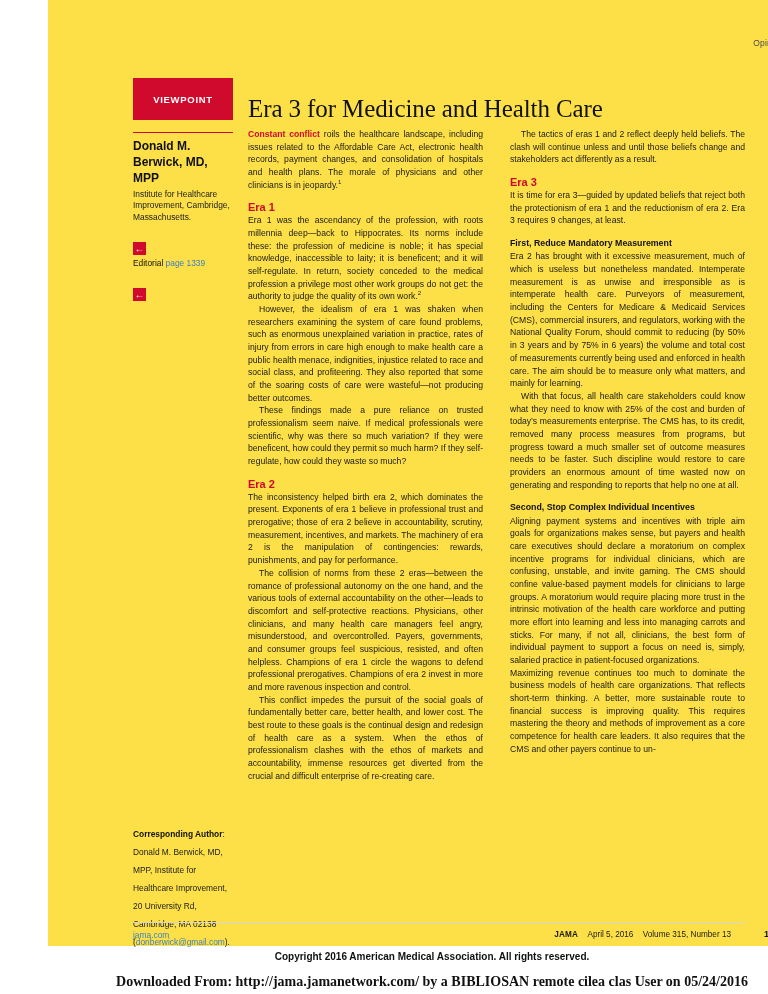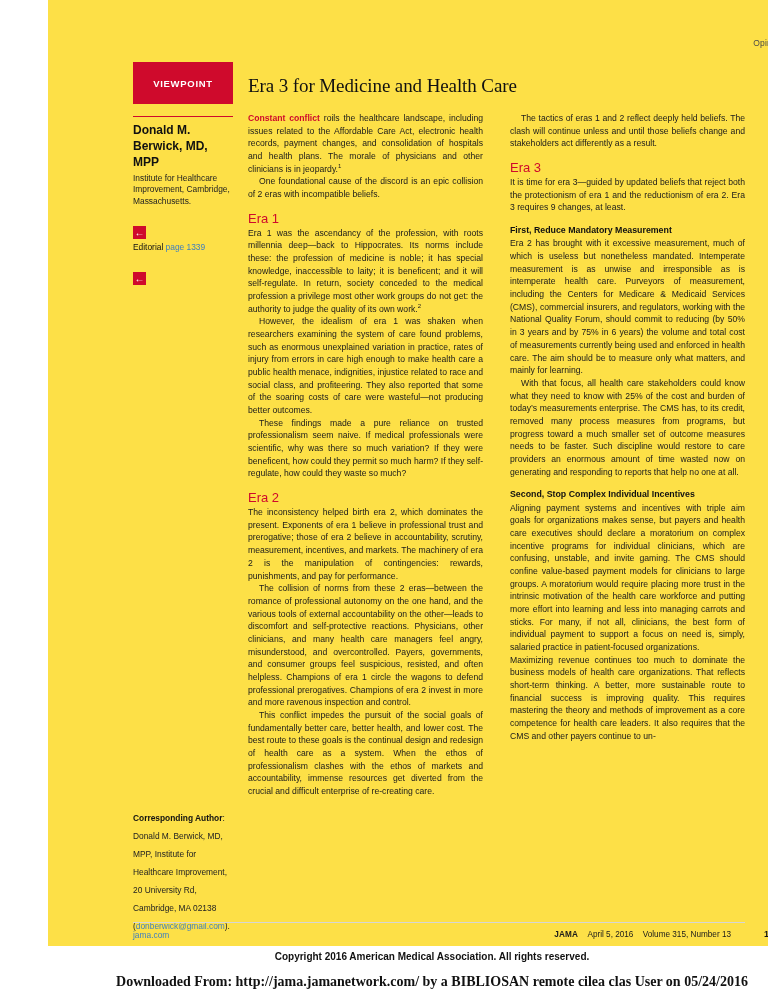--- a/index.html
+++ b/index.html
@@ -31,21 +31,21 @@
     top: 38px;
     font-size: 8.5px;
     color: #4a4a4a;
     letter-spacing: 0.2px;
   }
 
   
   .content {
     position: absolute;
     left: 85px;
-    top: 62px;
+    top: 78px;
     width: 612px;
     height: 862px;
   }
 
   
   .rail {
     position: absolute;
     left: 0;
     top: 0;
     width: 100px;
@@ -125,21 +125,21 @@
     color: #3f7fbf;
   }
 
   
   .headline {
     position: absolute;
     left: 115px;
     top: 0;
     width: 497px;
     font-family: "Liberation Serif", serif;
-    font-size: 19px;
+    font-size: 25px;
     font-weight: normal;
     letter-spacing: -0.1px;
     color: #111;
   }
 
   
   .cols {
     position: absolute;
     left: 115px;
     top: 50px;
@@ -166,22 +166,22 @@
     font-weight: bold;
     color: #cf0a2c;
   }
   sup {
     font-size: 6px;
     vertical-align: super;
     line-height: 0;
   }
   h2.era {
     margin: 10px 0 1px 0;
-    font-size: 13px;
-    font-weight: normal;
+    font-size: 11px;
+    font-weight: bold;
     color: #cf0a2c;
   }
   h3.sub {
     margin: 11px 0 1px 0;
     font-size: 8.8px;
     font-weight: bold;
     color: #111;
     line-height: 1.3;
   }
 
@@ -282,21 +282,20 @@
     </div>
 
     <h1 class="headline">Era 3 for Medicine and Health Care</h1>
 
     <div class="cols">
 
       <div class="col">
 
         <p class="body first"><span class="lead-in">Constant conflict</span><span> roils the healthcare landscape, including issues related to the Affordable Care Act, electronic health records, payment changes, and consolidation of hospitals and health plans. The morale of physicians and other clinicians is in jeopardy.</span><sup>1</sup></p>
 
-        <p class="body">One foundational cause of the discord is an epic collision of 2 eras with incompatible beliefs.</p>
 
         <h2 class="era">Era 1</h2>
         <p class="body first"><span>Era 1 was the ascendancy of the profession, with roots millennia deep—back to Hippocrates. Its norms include these: the profession of medicine is noble; it has special knowledge, inaccessible to laity; it is beneficent; and it will self-regulate. In return, society conceded to the medical profession a privilege most other work groups do not get: the authority to judge the quality of its own work.</span><sup>2</sup></p>
         <p class="body">However, the idealism of era 1 was shaken when researchers examining the system of care found problems, such as enormous unexplained variation in practice, rates of injury from errors in care high enough to make health care a public health menace, indignities, injustice related to race and social class, and profiteering. They also reported that some of the soaring costs of care were wasteful—not producing better outcomes.</p>
         <p class="body">These findings made a pure reliance on trusted professionalism seem naive. If medical professionals were scientific, why was there so much variation? If they were beneficent, how could they permit so much harm? If they self-regulate, how could they waste so much?</p>
 
         <h2 class="era">Era 2</h2>
         <p class="body first">The inconsistency helped birth era 2, which dominates the present. Exponents of era 1 believe in professional trust and prerogative; those of era 2 believe in accountability, scrutiny, measurement, incentives, and markets. The machinery of era 2 is the manipulation of contingencies: rewards, punishments, and pay for performance.</p>
         <p class="body">The collision of norms from these 2 eras—between the romance of professional autonomy on the one hand, and the various tools of external accountability on the other—leads to discomfort and self-protective reactions. Physicians, other clinicians, and many health care managers feel angry, misunderstood, and overcontrolled. Payers, governments, and consumer groups feel suspicious, resisted, and often helpless. Champions of era 1 circle the wagons to defend professional prerogatives. Champions of era 2 invest in more and more ravenous inspection and control.</p>
         <p class="body">This conflict impedes the pursuit of the social goals of fundamentally better care, better health, and lower cost. The best route to these goals is the continual design and redesign of health care as a system. When the ethos of professionalism clashes with the ethos of markets and accountability, immense resources get diverted from the crucial and difficult enterprise of re-creating care.</p>

